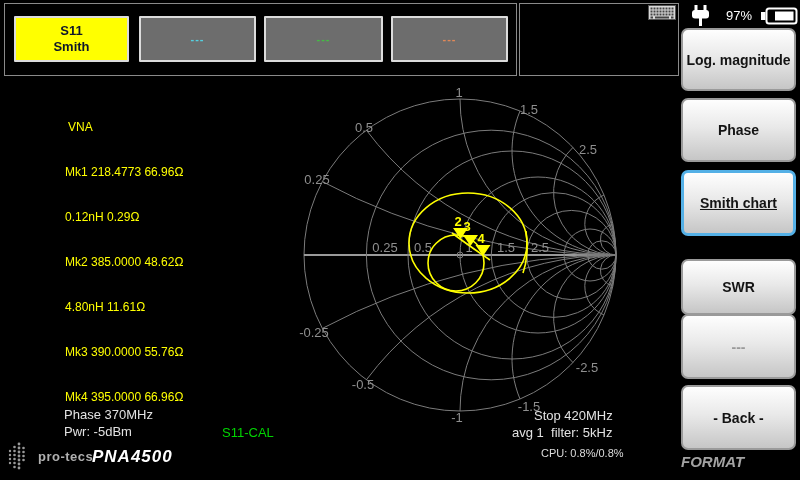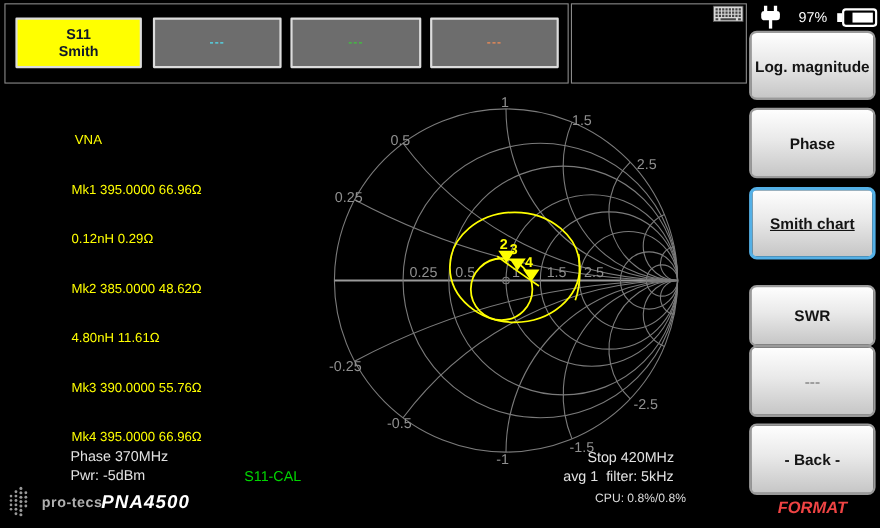--- a/index.html
+++ b/index.html
@@ -13,22 +13,22 @@
   .tracebtn .dash{font:bold 11px "Liberation Sans",sans-serif;letter-spacing:1px;}
   .tracebtn.active{background:#ffff00;color:#0f172a;font:bold 13px "Liberation Sans",sans-serif;line-height:16px;}
   
   .menubtn{left:681px;width:115px;border-radius:7px;border:2px solid #9a9a9a;
            background:linear-gradient(#fefefe,#e9e9e9 45%,#c6c6c6);
            color:#141414;font:bold 14px "Liberation Sans",sans-serif;
            display:flex;align-items:center;justify-content:center;cursor:pointer;box-sizing:border-box;}
   .menubtn.selected{border:3px solid #54b0e6;}
   .menubtn.selected span{text-decoration:underline;}
   .menubtn.empty span{color:#999;font-weight:bold;}
-  .menu-footer{color:#ef4444;font:bold italic 15px "Liberation Sans",sans-serif;
-               font-style:italic;text-align:center;}
+  .menu-footer{color:#a3a3a3;font:bold italic 15px "Liberation Sans",sans-serif;
+               font-style:italic;}
   
   .vna{color:#ffff00;font:12px "Liberation Sans",sans-serif;line-height:15px;white-space:pre;}
   .stat{color:#e2e2e2;font:13px "Liberation Sans",sans-serif;line-height:17px;}
   .cpu{color:#dcdcdc;font:11px "Liberation Sans",sans-serif;}
   .pct{color:#fff;font:13px "Liberation Sans",sans-serif;}
   .brand{color:#b0b0b0;font:13px "Liberation Sans",sans-serif;}
   .brand b{letter-spacing:.5px;}
   .model{color:#fff;font:bold italic 17px "Liberation Sans",sans-serif;font-style:italic;letter-spacing:1px;}
   .pre{white-space:pre;}
   
@@ -82,21 +82,21 @@
 <div class="abs pct" style="left:726px;top:8px;">97%</div>
 
 <svg class="abs" style="left:761px;top:7px;" width="37" height="18" viewBox="0 0 37 18">
   <rect x="0" y="5" width="4.5" height="8" fill="#fff"></rect>
   <rect x="5.5" y="1.5" width="30" height="15" rx="2.5" fill="none" stroke="#fff" stroke-width="2"></rect>
   <rect x="14" y="4.5" width="18.5" height="9" fill="#fff"></rect>
 </svg>
 
 <div class="abs vna" style="left:65px;top:90px;">
   <div style="padding-left:3px;">VNA</div>
-  <div>Mk1 395.0000 66.96Ω</div>
+  <div>Mk1 218.4773 66.96Ω</div>
   <div>0.12nH 0.29Ω</div>
   <div>Mk2 385.0000 48.62Ω</div>
   <div>4.80nH 11.61Ω</div>
   <div>Mk3 390.0000 55.76Ω</div>
   <div>Mk4 395.0000 66.96Ω</div>
   
 </div>
 
 <svg id="smith-svg" class="abs" style="left:290px;top:80px;" width="340" height="350" viewBox="290 80 340 350">
     <g>

